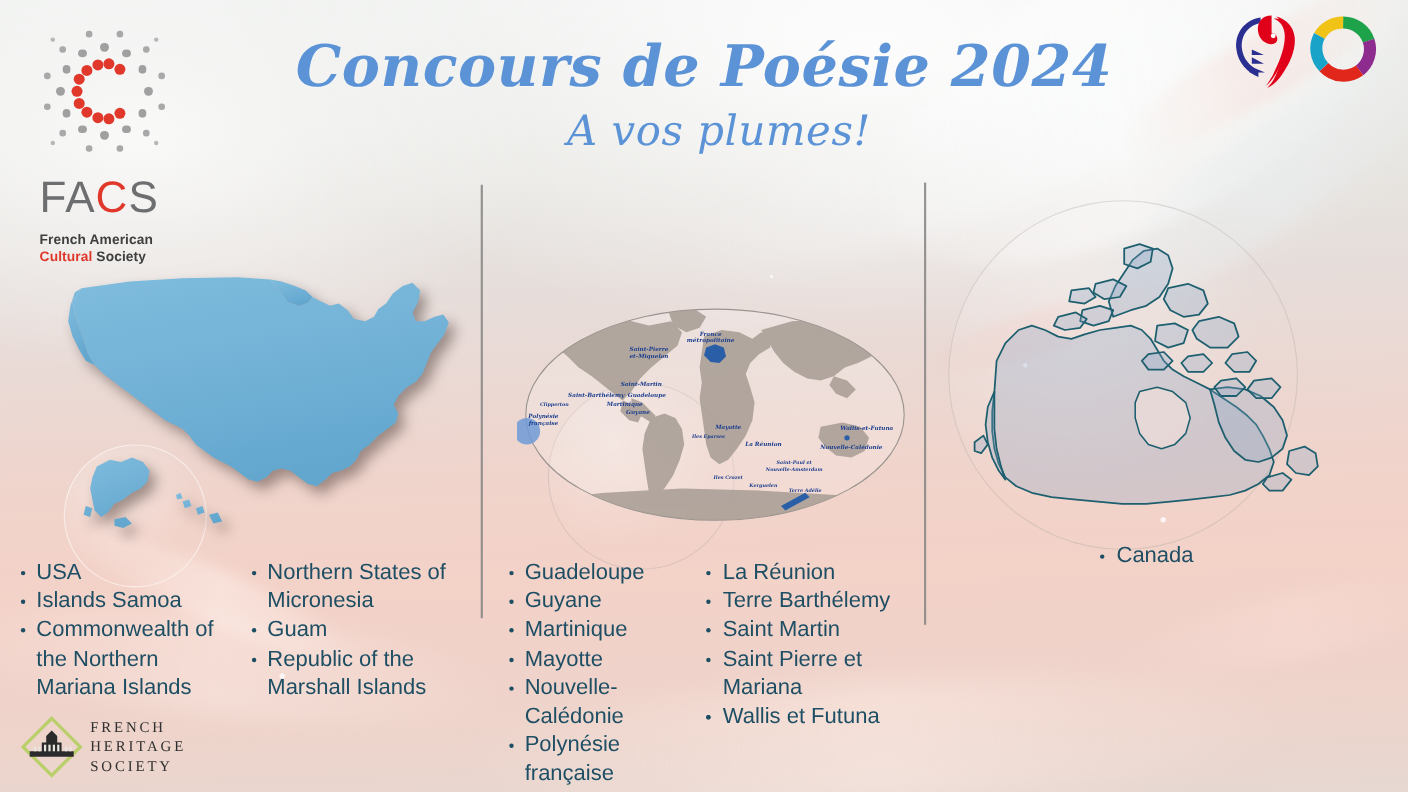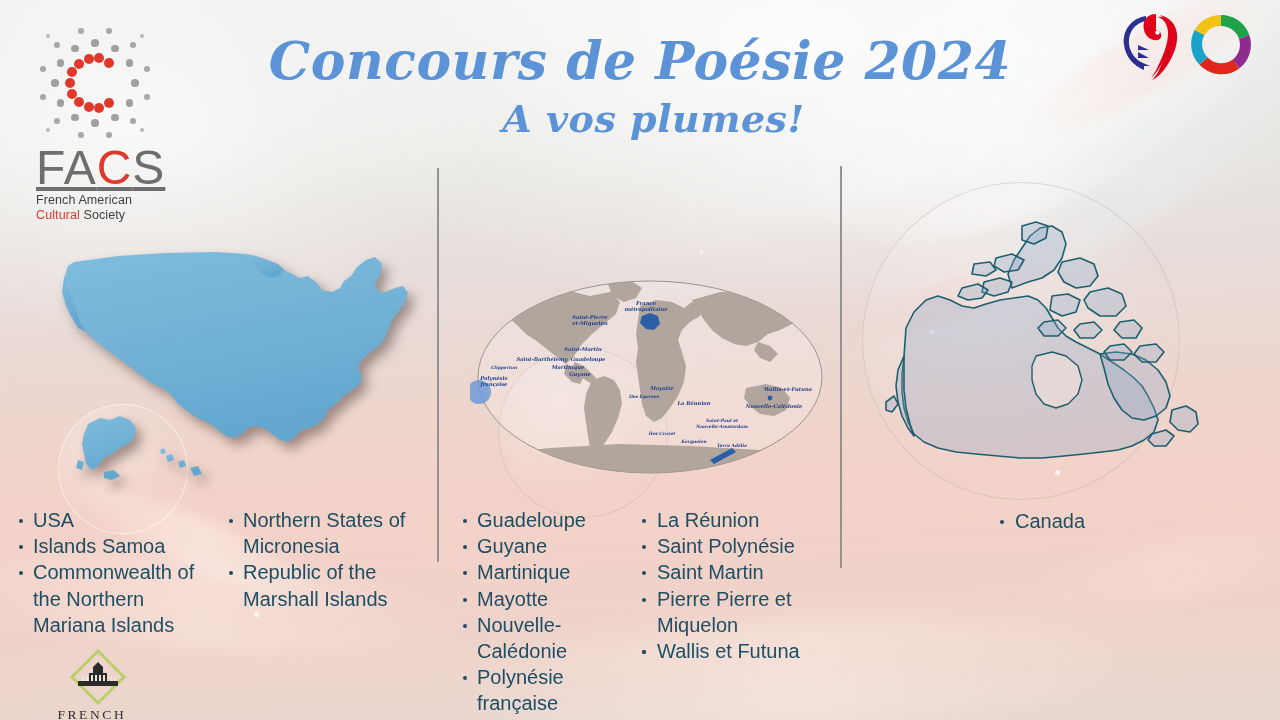--- a/index.html
+++ b/index.html
@@ -66,51 +66,50 @@
   .b1{left:862px;top:182px;width:316px;height:316px;border-color:rgba(180,170,168,.38);}
   .b2{left:498px;top:348px;width:168px;height:168px;border-color:rgba(170,160,158,.30);}
   .b3{left:58px;top:404px;width:128px;height:128px;border-color:rgba(255,255,255,.55);}
   .dotspeck{position:absolute;border-radius:50%;background:rgba(255,255,255,.75);pointer-events:none;}
 
   
   #facs{position:absolute;left:20px;top:22px;width:160px;height:198px;}
   #facs .dots{position:relative;width:122px;height:122px;margin-left:14px;}
   #facs .dots i{position:absolute;border-radius:50%;display:block;}
   .facs-word{
-    margin-top:0;margin-left:16px;
+    margin-top:16px;margin-left:16px;
     font-family:"Liberation Sans", sans-serif;
-    font-size:48px;font-weight:400;letter-spacing:1px;line-height:1;
+    font-size:40px;font-weight:400;letter-spacing:1px;line-height:1;
     color:#6d6e70;
-    text-decoration:underline;
   }
   .facs-word .red{color:#e0392c;}
   .facs-sub{
-    margin-left:16px;margin-top:1px;
-    font-size:12.5px;font-weight:normal;line-height:1.22;color:#3f3f3f;
+    margin-left:16px;margin-top:11px;
+    font-size:12.5px;font-weight:bold;line-height:1.22;color:#3f3f3f;
     letter-spacing:.1px;
   }
   .facs-sub .red{color:#e0392c;}
 
   
   #gov{position:absolute;left:1116px;top:12px;width:70px;height:72px;}
   #ring{position:absolute;left:1190px;top:14px;width:62px;height:62px;}
 
   
   #title-block{position:absolute;left:0;top:34px;width:1280px;text-align:center;}
   #title-main{
     font-family:"DejaVu Serif", serif;
     font-style:italic;font-weight:bold;
     font-size:52px;line-height:1.04;letter-spacing:.5px;
     color:#5b93d6;
     text-shadow:0 1px 0 rgba(255,255,255,.35);
   }
   #title-sub{
     margin-top:12px;
     font-family:"DejaVu Serif", serif;
-    font-style:italic;font-weight:bold;
+    font-style:italic;font-weight:normal;
     font-size:38px;line-height:1;letter-spacing:.5px;
     color:#5b93d6;
     padding-left:27px;
   }
 
   
   .divider{position:absolute;width:2px;background:#8d8b8a;opacity:.92;}
   #div-left{left:437px;top:168px;height:394px;}
   #div-right{left:840px;top:166px;height:402px;}
 
@@ -133,24 +132,24 @@
     position:absolute;left:1px;top:.60em;width:4px;height:4px;border-radius:50%;
     background:#1d4e63;
   }
   .col.indent li{padding-left:19px;}
   .col.indent li .bullet{left:4px;}
 
   #col-1{left:18px;top:507px;width:200px;}
   #col-2{left:228px;top:507px;width:212px;}
   #col-3{left:462px;top:507px;width:170px;}
   #col-4{left:638px;top:507px;width:200px;}
-  #col-5{left:996px;top:508px;width:180px;}
-
-  
-  #fhs{position:absolute;left:18px;top:648px;width:160px;height:62px;display:flex;align-items:center;flex-direction:column;}
+  #col-5{left:996px;top:492px;width:180px;}
+
+  
+  #fhs{position:absolute;left:18px;top:648px;width:160px;height:62px;display:flex;align-items:center;}
   #fhs .diamond{position:relative;width:58px;height:58px;flex:0 0 58px;}
   #fhs .fhs-text{
     margin-left:6px;
     font-family:"Liberation Serif", serif;
     font-size:13.5px;font-weight:400;letter-spacing:2.6px;line-height:1.34;
     color:#2f2f2f;
   }
 </style>
 </head>
 <body>
@@ -396,39 +395,40 @@
   <div class="col" id="col-1">
     <ul>
         <li><span class="bullet"></span><span>USA</span></li>
         <li><span class="bullet"></span><span>Islands Samoa</span></li>
         <li><span class="bullet"></span><span>Commonwealth of the Northern Mariana Islands</span></li>
       </ul>
   </div>
   <div class="col" id="col-2">
     <ul>
         <li><span class="bullet"></span><span>Northern States of Micronesia</span></li>
+        <li><span class="bullet"></span><span>Guam</span></li>
         <li><span class="bullet"></span><span>Republic of the Marshall Islands</span></li>
       </ul>
   </div>
   <div class="col" id="col-3">
     <ul>
         <li><span class="bullet"></span><span>Guadeloupe</span></li>
         <li><span class="bullet"></span><span>Guyane</span></li>
         <li><span class="bullet"></span><span>Martinique</span></li>
         <li><span class="bullet"></span><span>Mayotte</span></li>
         <li><span class="bullet"></span><span>Nouvelle-Calédonie</span></li>
         <li><span class="bullet"></span><span>Polynésie française</span></li>
       </ul>
   </div>
   <div class="col indent" id="col-4">
     <ul>
         <li><span class="bullet"></span><span>La Réunion</span></li>
-        <li><span class="bullet"></span><span>Saint Polynésie</span></li>
+        <li><span class="bullet"></span><span>Terre Barthélemy</span></li>
         <li><span class="bullet"></span><span>Saint Martin</span></li>
-        <li><span class="bullet"></span><span>Pierre Pierre et Miquelon</span></li>
+        <li><span class="bullet"></span><span>Saint Pierre et Mariana</span></li>
         <li><span class="bullet"></span></li>
         <li><span class="bullet"></span><span>Wallis et Futuna</span></li>
       </ul>
   </div>
   <div class="col indent" id="col-5">
     <ul>
         <li><span class="bullet"></span><span>Canada</span></li>
       </ul>
   </div>
 

